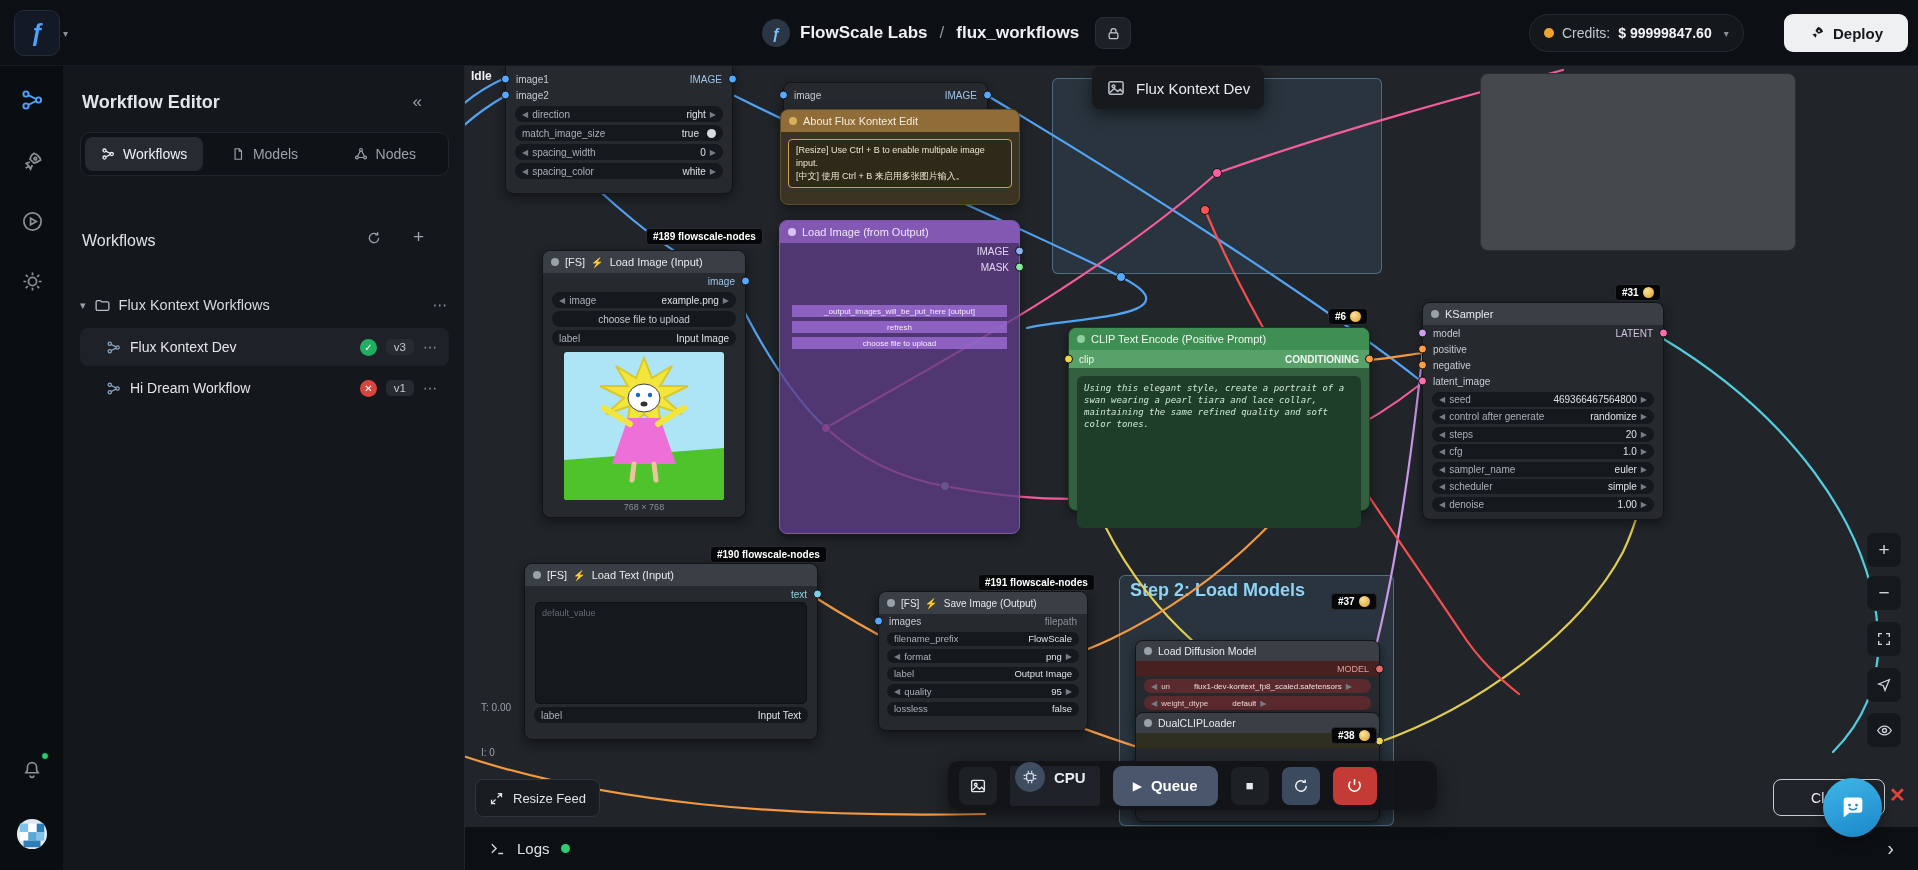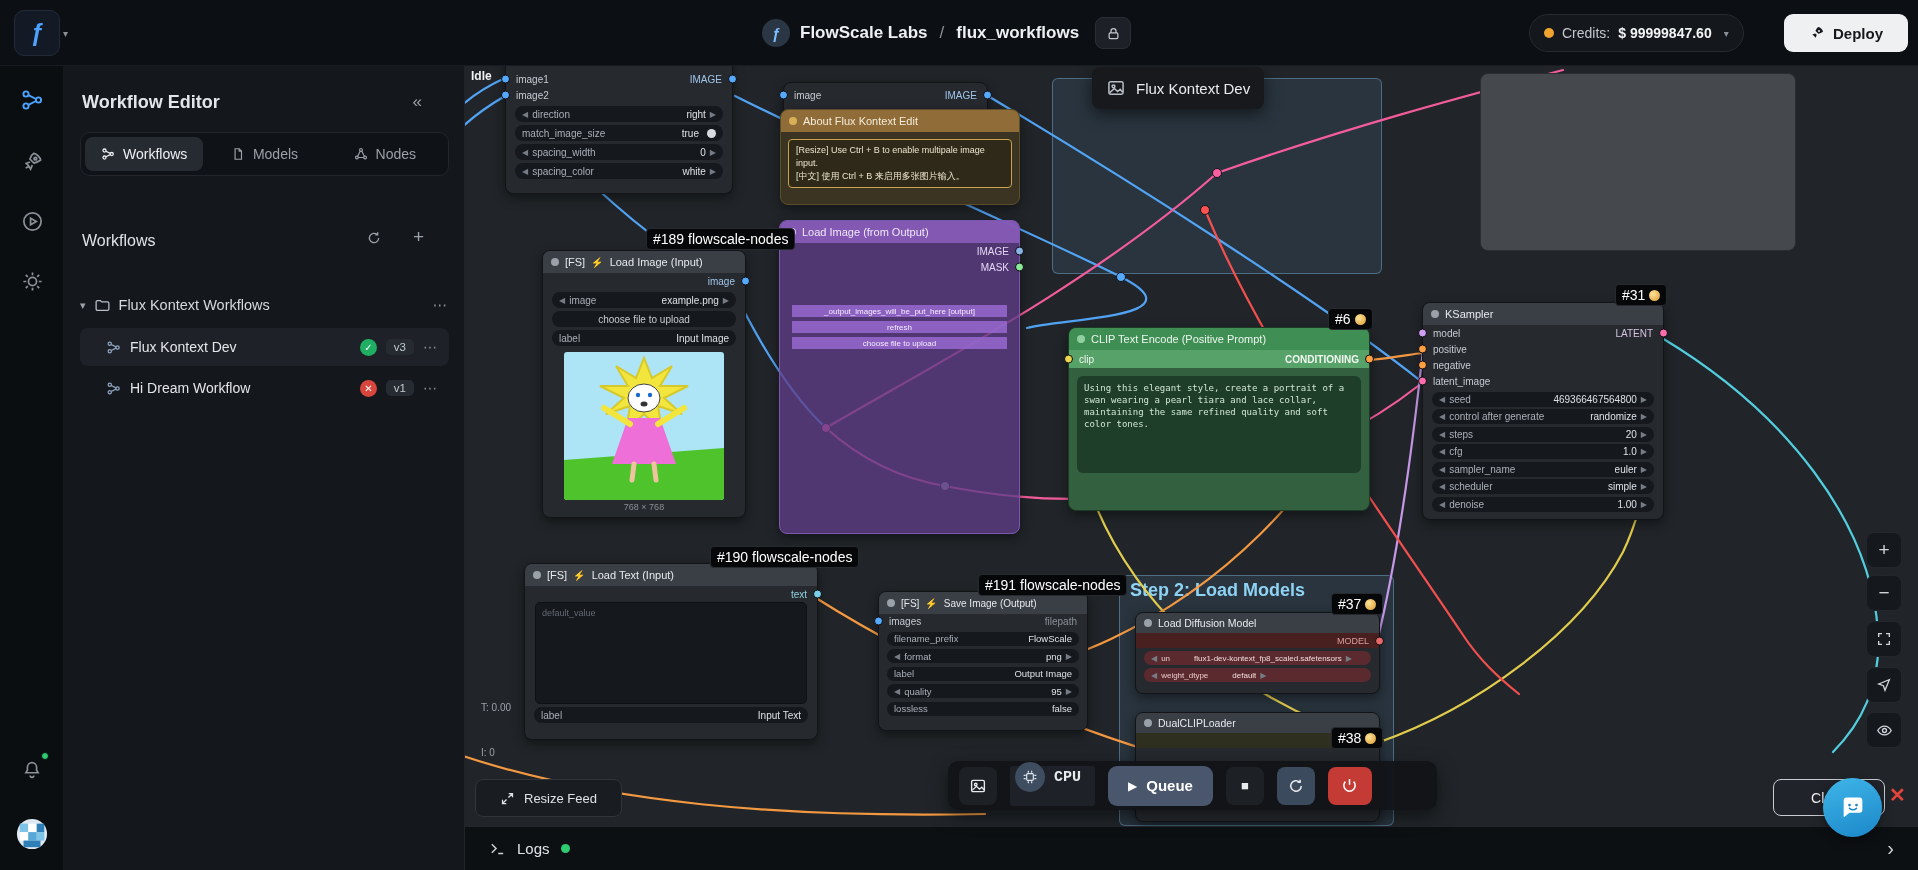--- a/index.html
+++ b/index.html
@@ -64,29 +64,29 @@
   .srow { position:relative; display:flex; align-items:center; height:16px; padding:0 10px; font-size:10px; color:#c6cbd2; }
   .srow .right { margin-left:auto; }
   .port { position:absolute; width:9px; height:9px; border-radius:50%; border:1px solid #0b0d10; top:50%; transform:translateY(-50%); z-index:5; }
   .port.in { left:-5px; } .port.out { right:-5px; }
   .wrow { display:flex; align-items:center; gap:4px; height:16px; margin:3px 9px; padding:0 7px; background:#15181c; border-radius:8px; font-size:10px; color:#aab0b8; overflow:hidden; }
   .wrow .wname { white-space:nowrap; overflow:hidden; flex:none; }
   .wrow .wval { margin-left:auto; color:#dde1e6; white-space:nowrap; overflow:hidden; }
   .wrow .arr { color:#757c85; font-size:8px; flex:none; }
   .wrow .tog { width:9px; height:9px; border-radius:50%; background:#d8dce1; flex:none; margin-left:4px; }
   .wbtn { display:flex; align-items:center; justify-content:center; height:16px; margin:3px 9px; background:#15181c; border-radius:8px; font-size:10px; color:#c6cbd2; }
-  .badge { position:absolute; background:#060708; border:1px solid #26292e; color:#fff; font-size:14px; font-weight:normal; padding:2px 6px; border-radius:4px; display:flex; gap:4px; align-items:center; white-space:nowrap; z-index:6; }
+  .badge { position:absolute; background:#060708; border:1px solid #26292e; color:#fff; font-size:10px; font-weight:bold; padding:2px 6px; border-radius:4px; display:flex; gap:4px; align-items:center; white-space:nowrap; z-index:6; }
   .medal { width:11px; height:11px; border-radius:50%; background:radial-gradient(circle at 35% 35%,#ffe49a,#d89a2e); }
 
   .node.green { background:#33603f; border-color:#1d3a26; }
   .green .nhead { background:#3f8f55; color:#ecf6ee; }
   .green .ndot { background:#8fd0a0; }
   .band { display:flex; align-items:center; height:18px; padding:0 10px; font-size:10px; position:relative;gap:42px; }
   .green .band { background:#57a268; color:#f0f7f1; }
-  .ptext { margin:8px; height:97px; background:#1f3e29; border-radius:6px; padding:6px 7px; font-family:"DejaVu Sans Mono",monospace; font-size:9px; line-height:12px; color:#cfe7d5; overflow:hidden; }
+  .ptext { margin:8px; height:152px; background:#1f3e29; border-radius:6px; padding:6px 7px; font-family:"DejaVu Sans Mono",monospace; font-size:9px; line-height:12px; color:#cfe7d5; overflow:hidden;font-style:italic; }
 
   .node.purple { background:rgba(94,60,134,.78); border-color:#7b57ad; }
   .purple .nhead { background:rgba(135,92,186,.9); color:#f0e7fb; }
   .purple .srow { color:#e3d6f4; }
   .prow { height:12px; margin:4px 12px; background:rgba(152,104,208,.85); border-radius:0; font-size:8px; color:#f3ecfb; display:flex; align-items:center; justify-content:center; white-space:nowrap; overflow:hidden; }
 
   .node.gold { background:#3c3422; border-color:#5c4d2a; }
   .gold .nhead { background:#8f6c38; color:#f5ecd9; }
   .gold .ndot { background:#d8b05a; }
   .note { margin:7px; border:1.5px solid #c9a44f; background:#2e2919; border-radius:4px; padding:4px 7px; font-size:9px; line-height:13px; color:#ece4cf; }
@@ -103,28 +103,28 @@
   .tooltip .txt { font-size:15px; color:#e9ebee; }
   .idle { position:absolute; left:6px; top:3px; font-size:12px; font-weight:bold; color:#f0f2f4; z-index:8; }
   .stats { position:absolute; left:16px; top:604px; font-size:10px; line-height:15px; color:#9aa1a9; z-index:3; white-space:pre; }
   .textarea-like { margin:0 10px; height:102px; background:#15181c; border:1px solid #0e1013; border-radius:5px; padding:5px 6px; font-size:9px; color:#636a74; }
   .img-caption { text-align:center; font-size:9px; color:#8a9097; margin-top:2px; }
   .preview-wrap { margin:6px auto 0; width:160px; height:148px; border-radius:3px; overflow:hidden; }
 
   
   #toolbar { position:absolute; left:948px; top:761px; width:489px; height:49px; background:rgba(18,20,24,.96); border-radius:10px; box-shadow:0 6px 18px rgba(0,0,0,.5); display:flex; align-items:center; gap:13px; padding:0 11px; z-index:50; }
   .tb-btn { width:38px; height:38px; background:#1d2126; border-radius:8px; display:flex; align-items:center; justify-content:center; color:#e8ebee; }
-  .tb-cpu { height:40px; background:#1e2127; border-radius:3px; display:flex; align-items:center; gap:9px; padding:0 14px 17px 5px;font-family:Liberation Mono, monospace; }
+  .tb-cpu { height:40px; background:#1e2127; border-radius:3px; display:flex; align-items:center; gap:9px; padding:0 14px 17px 5px; }
   .cpu-circle { width:30px; height:30px; border-radius:50%; background:#3e4d60; display:flex; align-items:center; justify-content:center; color:#dfe6ee; }
   .tb-cpu .txt { font-size:15px; font-weight:600; color:#e8ebee; }
   .tb-queue { height:40px; background:#49566c; border-radius:9px; display:flex; align-items:center; gap:9px; padding:0 20px; color:#fff; }
   .tb-queue .txt { font-size:15px; font-weight:600; }
   .tb-refresh { background:#3c4a5e; }
   .tb-power { width:44px; background:#c43b35; color:#fff; }
-  #resize-feed { position:absolute; left:475px; top:779px; height:38px; padding:0 24px; background:#191c20; border:1px solid #30353c; border-radius:8px; display:flex; align-items:center; gap:9px; font-size:13px; color:#dfe3e8; z-index:50; }
+  #resize-feed { position:absolute; left:475px; top:779px; height:38px; padding:0 13px; background:#191c20; border:1px solid #30353c; border-radius:8px; display:flex; align-items:center; gap:9px; font-size:13px; color:#dfe3e8; z-index:50; }
   .zoomctl { position:absolute; left:1866px; width:36px; height:36px; background:#15181c; border:1px solid #23272d; border-radius:8px; display:flex; align-items:center; justify-content:center; color:#cfd4da; font-size:19px; z-index:50; }
   #close-btn { position:absolute; left:1773px; top:779px; width:112px; height:37px; background:#202329; border:1.5px solid #c8ccd2; border-radius:8px; color:#eef0f3; font-size:14px; display:flex; align-items:center; justify-content:center; z-index:51; }
   #chat-bubble { position:absolute; left:1823px; top:778px; width:59px; height:59px; border-radius:50%; background:linear-gradient(160deg,#3fb6e8,#1b87c9); box-shadow:0 4px 12px rgba(0,0,0,.4); display:flex; align-items:center; justify-content:center; z-index:52; }
   #chat-x { position:absolute; left:1889px; top:783px; color:#e0443a; font-size:20px; font-weight:bold; z-index:52; }
 
   
   #logsbar { position:absolute; left:465px; top:826px; width:1453px; height:44px; background:#0d1013; border-top:1px solid #22262c; display:flex; align-items:center; gap:11px; padding:0 24px; z-index:45; }
   #logsbar .lbl { font-size:15px; color:#dfe3e8; }
   .logs-dot { width:9px; height:9px; border-radius:50%; background:#2ecc71; }
   #logsbar .chev { margin-left:auto; font-size:20px; color:#cfd4da; }
@@ -580,21 +580,21 @@
           <span class="wval">95</span>
           <span class="arr">▶</span>
         </div>
         <div class="wrow">
           <span class="wname">lossless</span>
           <span class="wval">false</span>
         </div>
       </div>
   </div>
 
-  <div class="node n-diff" style="left:670px;top:546px;width:245px;height:82px">
+  <div class="node n-diff" style="left:670px;top:574px;width:245px;height:82px">
     <div class="nhead" style="height:20px;font-size:10.5px">
       <span class="ndot"></span>
       <span>Load Diffusion Model</span>
     </div>
     <div class="band red" style="height:15px;font-size:9px">
       <span style="margin-left:auto">MODEL</span>
       <span class="port out" style="background:#e86868"></span>
     </div>
     <div>
         <div class="wrow">

